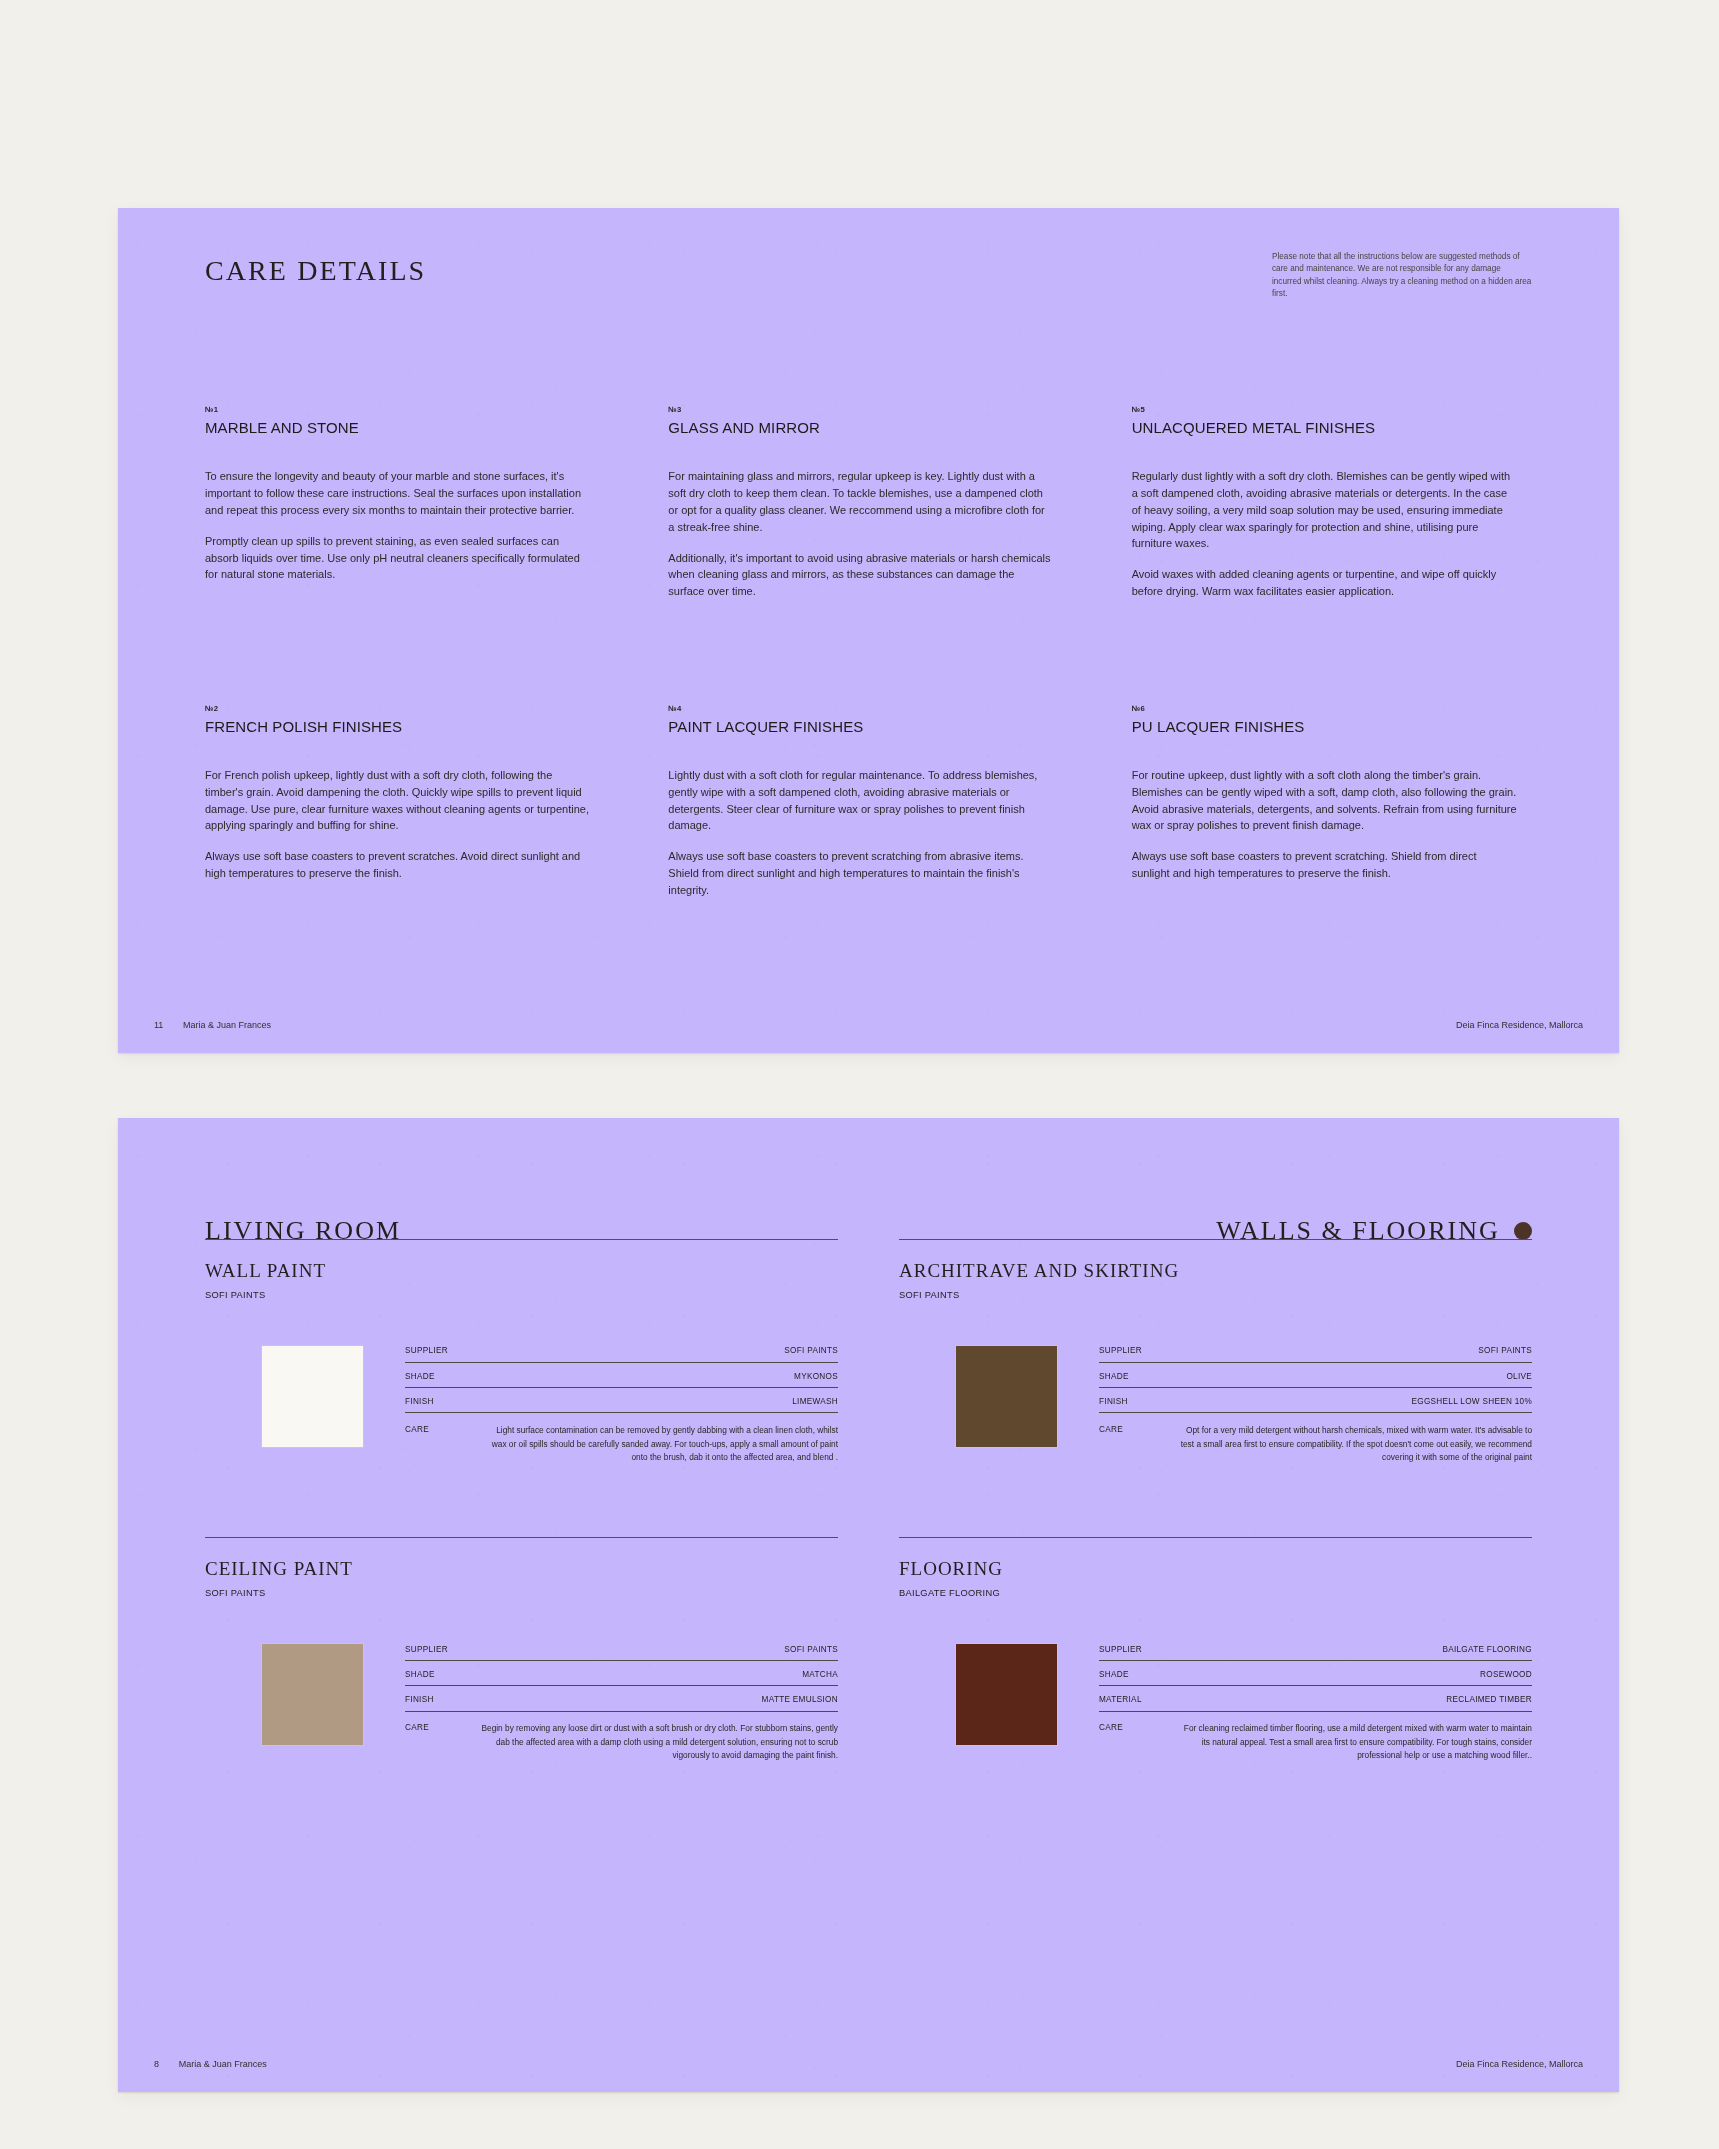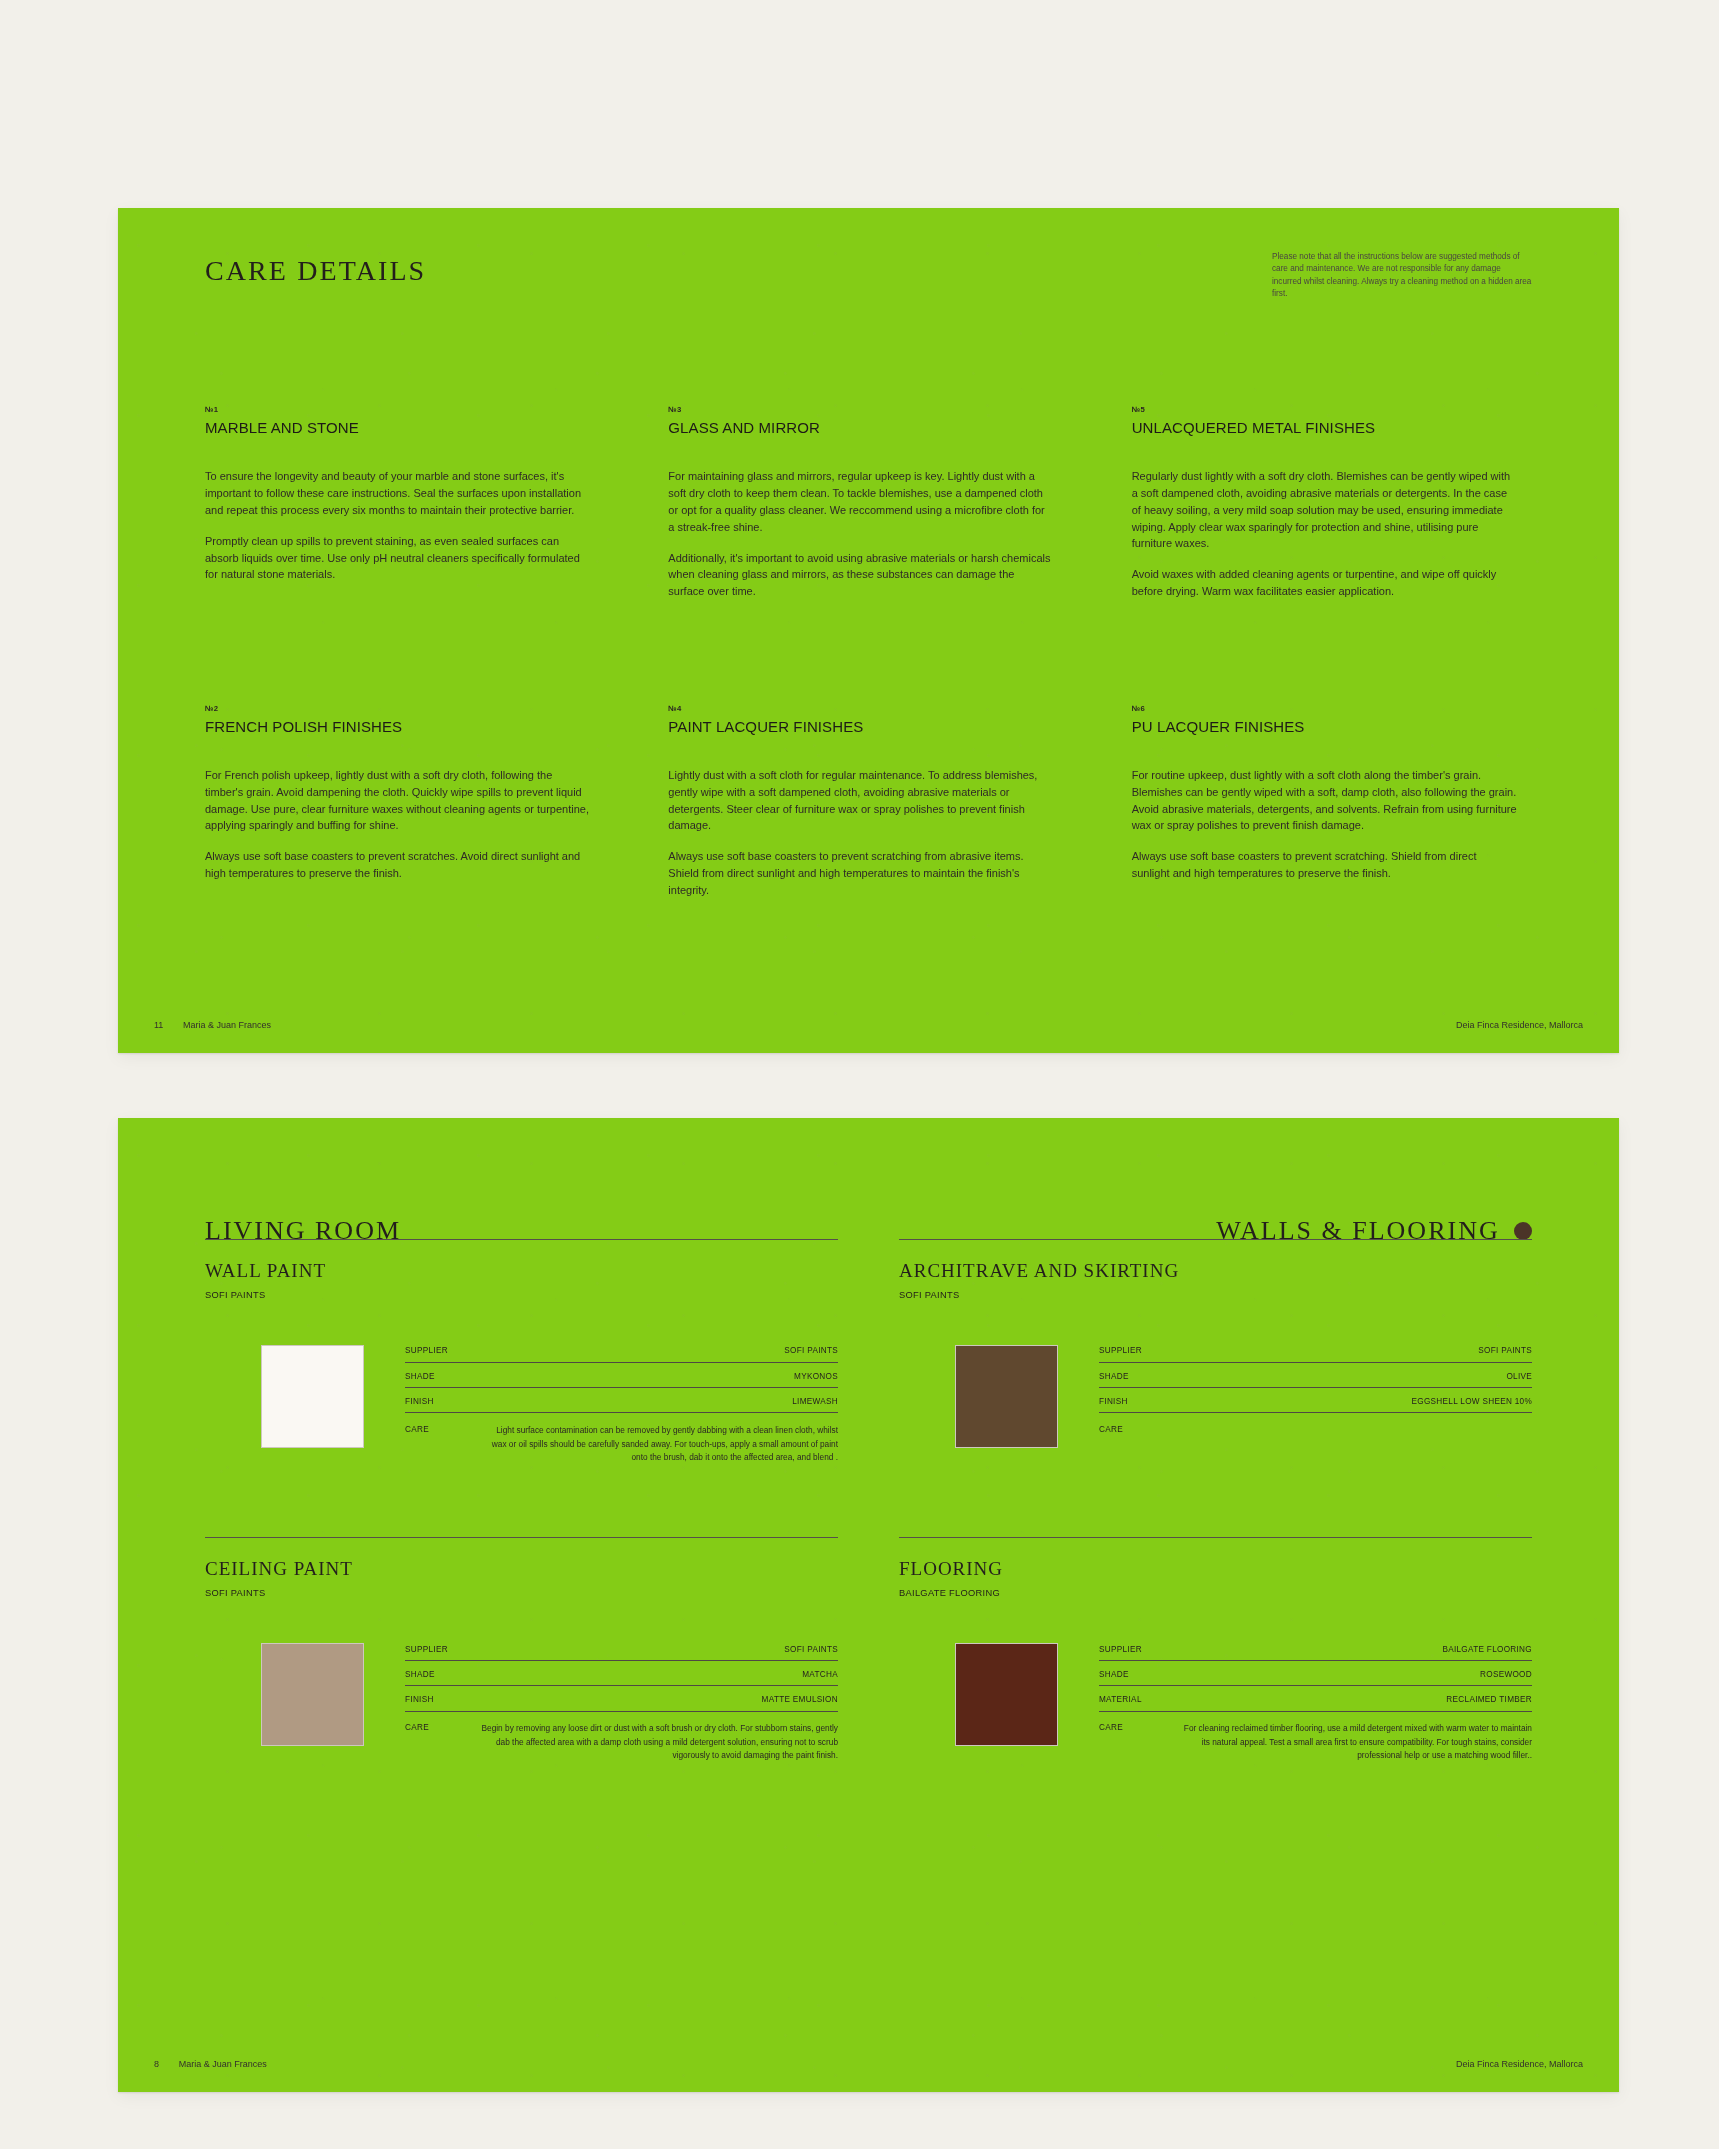--- a/index.html
+++ b/index.html
@@ -6,21 +6,21 @@
   html, body {
     width: 1720px;
     background: #f2f0ea;
     font-family: "Liberation Sans", sans-serif;
     -webkit-font-smoothing: antialiased;
   }
   body { width: 1720px; height: 2149px; overflow: hidden; position: relative; }
 
   .page {
     position: absolute;
-    background: #84cc16;
+    background: #c4b5fd;
     box-shadow: 0 0.9px 1.8px rgba(0,0,0,0.10), 0 5.4px 16px rgba(0,0,0,0.05);
   }
   
   .page::before {
     content:"";
     position:absolute; inset:0;
     background-image:
       radial-gradient(circle at 12% 22%, rgba(160,150,135,.055) 0 1.3px, transparent 1.8px),
       radial-gradient(circle at 38% 61%, rgba(160,150,135,.05) 0 1.3px, transparent 1.8px),
       radial-gradient(circle at 72% 30%, rgba(150,140,125,.05) 0 1.3px, transparent 1.8px),
@@ -264,20 +264,21 @@
               <div class="spec-line">
                 <span class="spec-key">SHADE</span>
                 <span class="spec-val">OLIVE</span>
               </div>
               <div class="spec-line">
                 <span class="spec-key">FINISH</span>
                 <span class="spec-val">EGGSHELL LOW SHEEN 10%</span>
               </div>
               <div class="spec-care">
                 <span class="spec-key">CARE</span>
+                <span class="spec-care-text">Opt for a very mild detergent without harsh chemicals, mixed with warm water. It's advisable to test a small area first to ensure compatibility. If the spot doesn't come out easily, we recommend covering it with some of the original paint</span>
               </div>
             </div>
           </div>
         </div>
         <div class="lr-block row2">
           <div class="rule"></div>
           <div class="blk-title">CEILING PAINT</div>
           <div class="blk-sub">SOFI PAINTS</div>
           <div class="spec-row-wrap">
             <div class="swatch" style="background: rgb(176, 154, 131);"></div>

